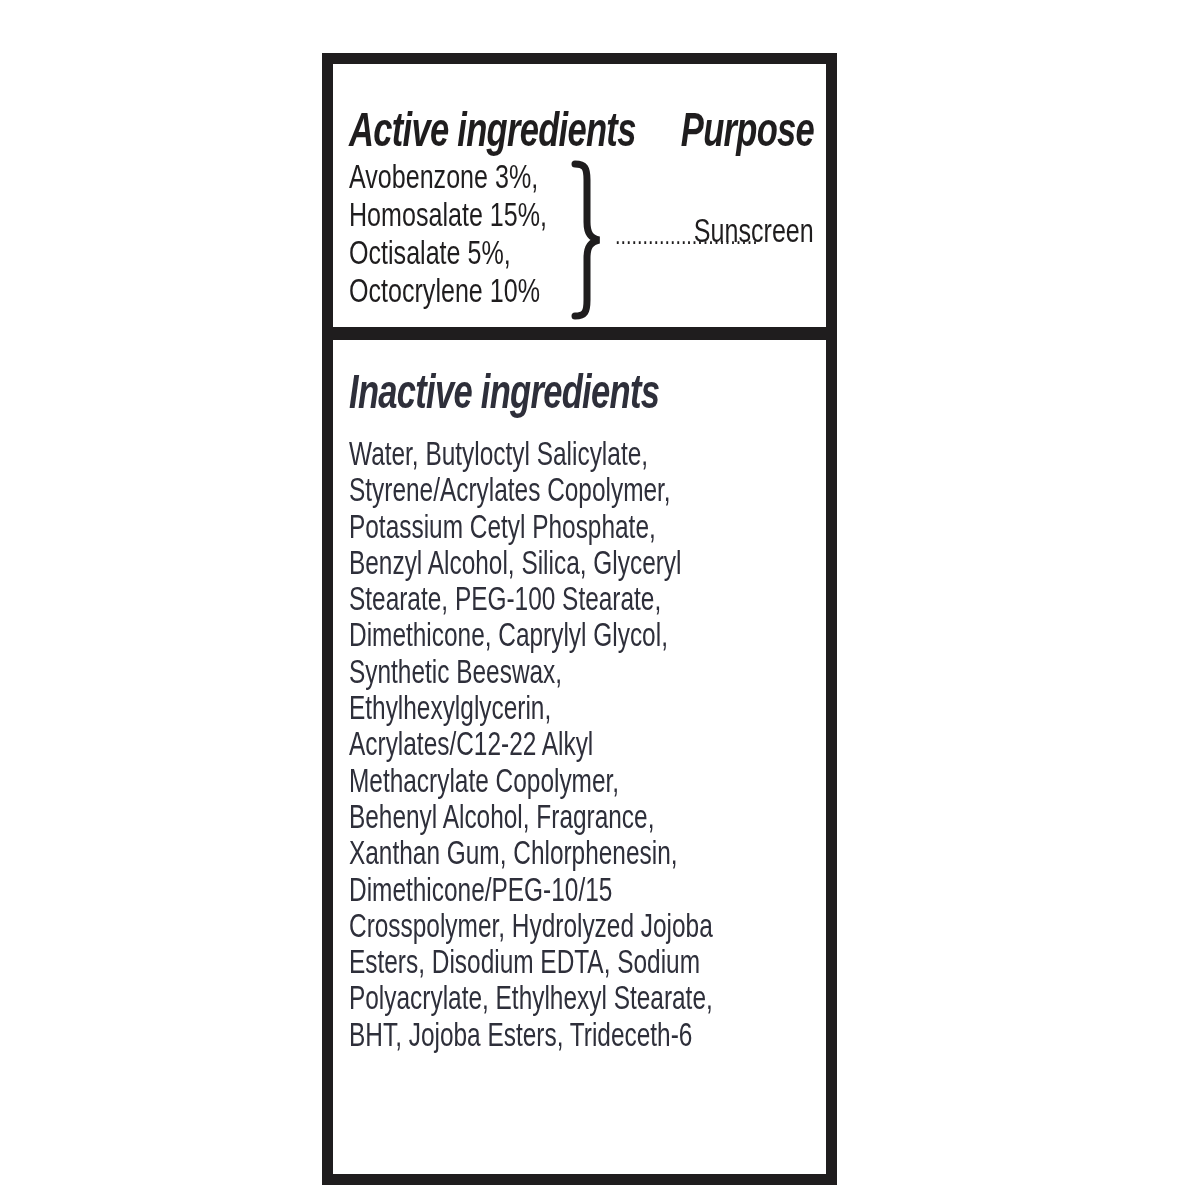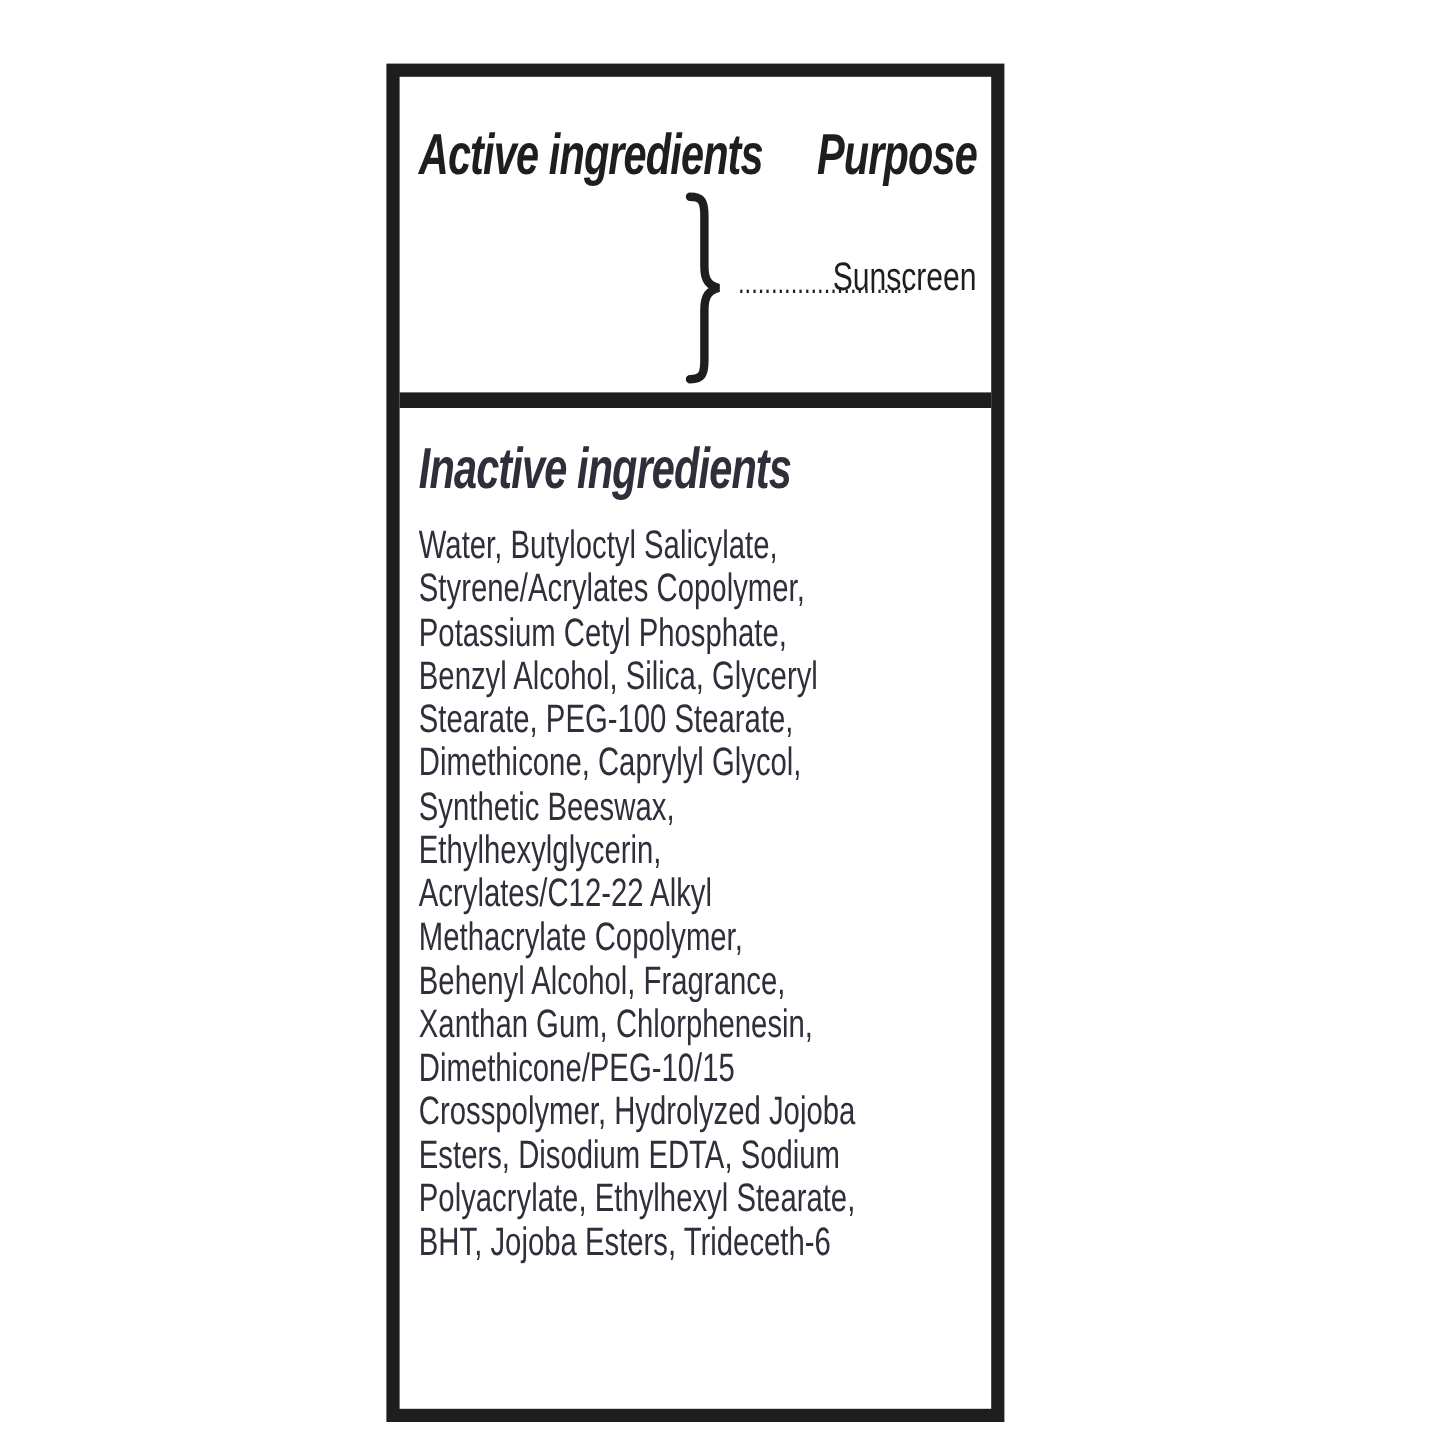--- a/index.html
+++ b/index.html
@@ -26,20 +26,26 @@
           transform:scaleX(0.74); transform-origin:0 0; white-space:nowrap; }
 </style>
 </head>
 <body>
 
 <div class="label">
 
   <div class="h h-active">Active ingredients</div>
   <div class="h h-purpose">Purpose</div>
 
+  <div class="active-list">
+    <div class="row">Avobenzone 3%,</div>
+    <div class="row">Homosalate 15%,</div>
+    <div class="row">Octisalate 5%,</div>
+    <div class="row">Octocrylene 10%</div>
+  </div>
 
   <svg class="brace" viewBox="0 0 34 160">
     <path d="M4 4 C14 4 16 8 16 20 L16 62 C16 74 20 78 28 80 C20 82 16 86 16 98 L16 140 C16 152 14 156 4 156" fill="none" stroke="#1f1d1e" stroke-width="7" stroke-linecap="round"></path>
   </svg>
 
   <div class="dots">..........................</div>
   <div class="purpose-val">Sunscreen</div>
 
   <div class="divider"></div>
 

